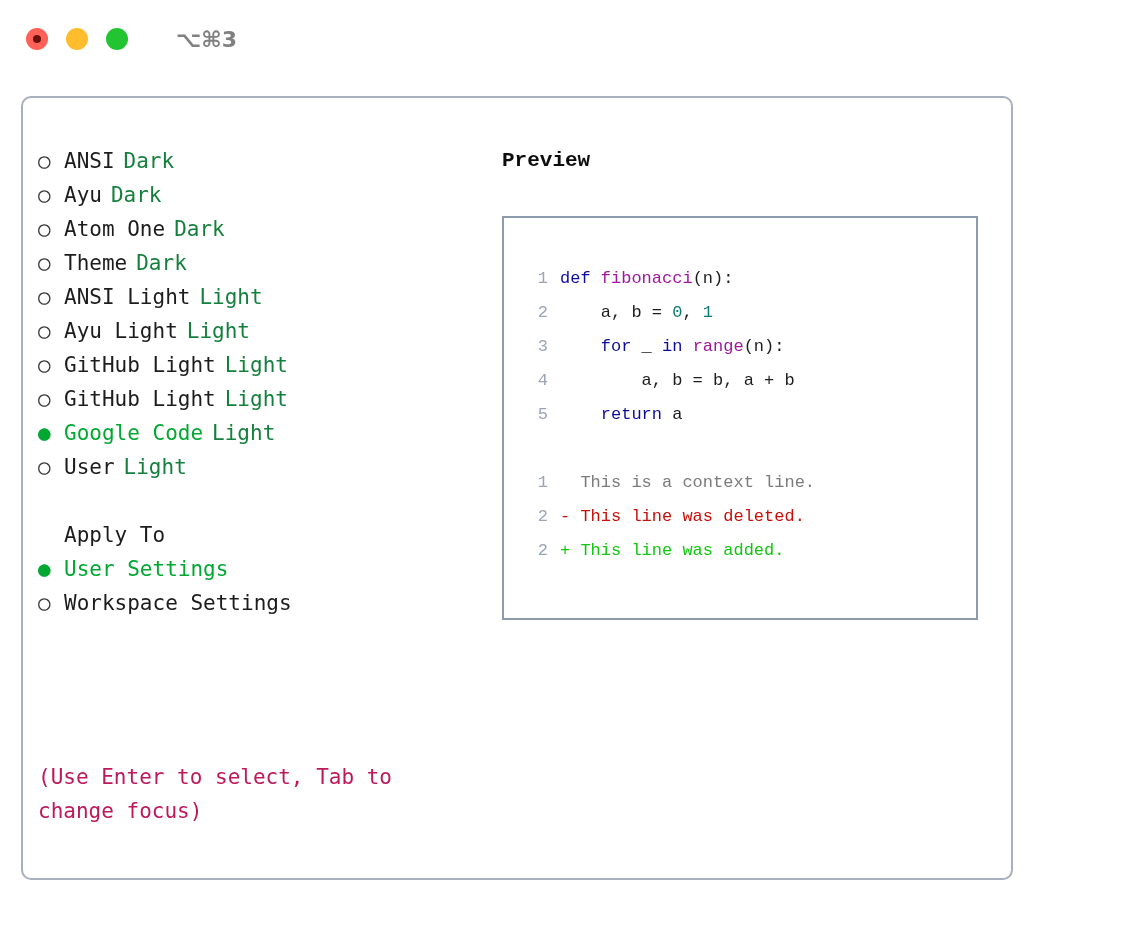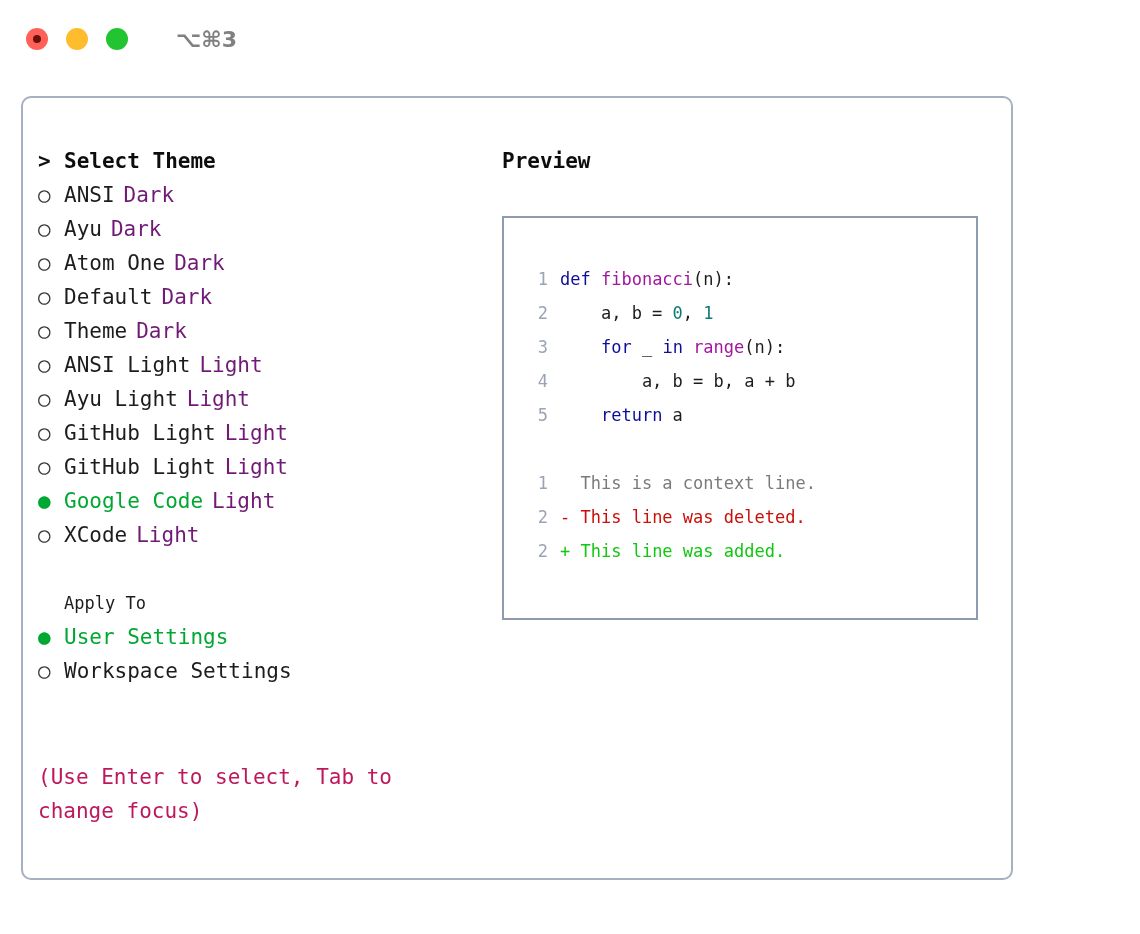--- a/index.html
+++ b/index.html
@@ -109,40 +109,40 @@
     font-size: 21px;
     font-weight: 700;
     color: #0d0d0d;
     height: 34px;
     line-height: 34px;
     white-space: nowrap;
   }
   .section-head .caret { display: inline-block; width: 26px; }
 
   .section-head-plain {
-    font-size: 17px;
+    font-size: 21px;
     font-weight: 400;
     color: #1c1c1c;
     height: 34px;
     line-height: 34px;
     white-space: nowrap;
     padding-left: 26px;
   }
 
   .bullet {
     display: inline-block;
     width: 26px;
     color: #3a3a3a;
   }
   .bullet.sel { color: #00a832; }
 
   .item-label { color: #1c1c1c; }
   .item-label.sel { color: #00a832; }
   .badge {
-    color: #701a75;
+    color: #15803d;
     padding-left: 9px;
   }
 
   .blank-row { height: 34px; }
 
   .hint {
     position: absolute;
     left: 15px;
     top: 662px;
     width: 420px;
@@ -150,20 +150,21 @@
     line-height: 34px;
     color: #be185d;
   }
 
   
   .right-col {
     position: absolute;
     left: 479px;
     top: 46px;
     width: 480px;
+    font-family: Liberation Mono, monospace;
   }
   .preview-title {
     font-size: 21px;
     font-weight: 700;
     color: #0d0d0d;
     height: 34px;
     line-height: 34px;
   }
 
   .code-box {
@@ -214,46 +215,42 @@
       <span class="tl-dot tl-green"></span>
     </div>
     <span class="tb-shortcut">⌥⌘3</span>
   </div>
 
   <div class="panel">
     <div class="panel-inner">
 
       <div class="left-col">
 
-        <div class="section-head">
-          <span class="caret">&gt;</span><span>Select Theme</span>
-        </div>
 
         <div class="row"><span class="bullet">○</span><span class="item-label">ANSI</span><span class="badge">Dark</span></div>
 
         <div class="row"><span class="bullet">○</span><span class="item-label">Ayu</span><span class="badge">Dark</span></div>
 
         <div class="row"><span class="bullet">○</span><span class="item-label">Atom One</span><span class="badge">Dark</span></div>
 
-        <div class="row"><span class="bullet">○</span><span class="item-label">Default</span><span class="badge">Dark</span></div>
 
 
         <div class="row"><span class="bullet">○</span><span class="item-label">Theme</span><span class="badge">Dark</span></div>
 
         <div class="row"><span class="bullet">○</span><span class="item-label">ANSI Light</span><span class="badge">Light</span></div>
 
         <div class="row"><span class="bullet">○</span><span class="item-label">Ayu Light</span><span class="badge">Light</span></div>
 
         <div class="row"><span class="bullet">○</span><span class="item-label">GitHub Light</span><span class="badge">Light</span></div>
 
         <div class="row"><span class="bullet">○</span><span class="item-label">GitHub Light</span><span class="badge">Light</span></div>
 
         <div class="row"><span class="bullet sel">●</span><span class="item-label sel">Google Code</span><span class="badge">Light</span></div>
 
-        <div class="row"><span class="bullet">○</span><span class="item-label">XCode</span><span class="badge">Light</span></div>
+        <div class="row"><span class="bullet">○</span><span class="item-label">User</span><span class="badge">Light</span></div>
 
         <div class="blank-row"></div>
 
         <div class="section-head-plain">Apply To</div>
 
         <div class="row"><span class="bullet sel">●</span><span class="item-label sel">User Settings</span></div>
 
         <div class="row"><span class="bullet">○</span><span class="item-label">Workspace Settings</span></div>
       </div>
 

